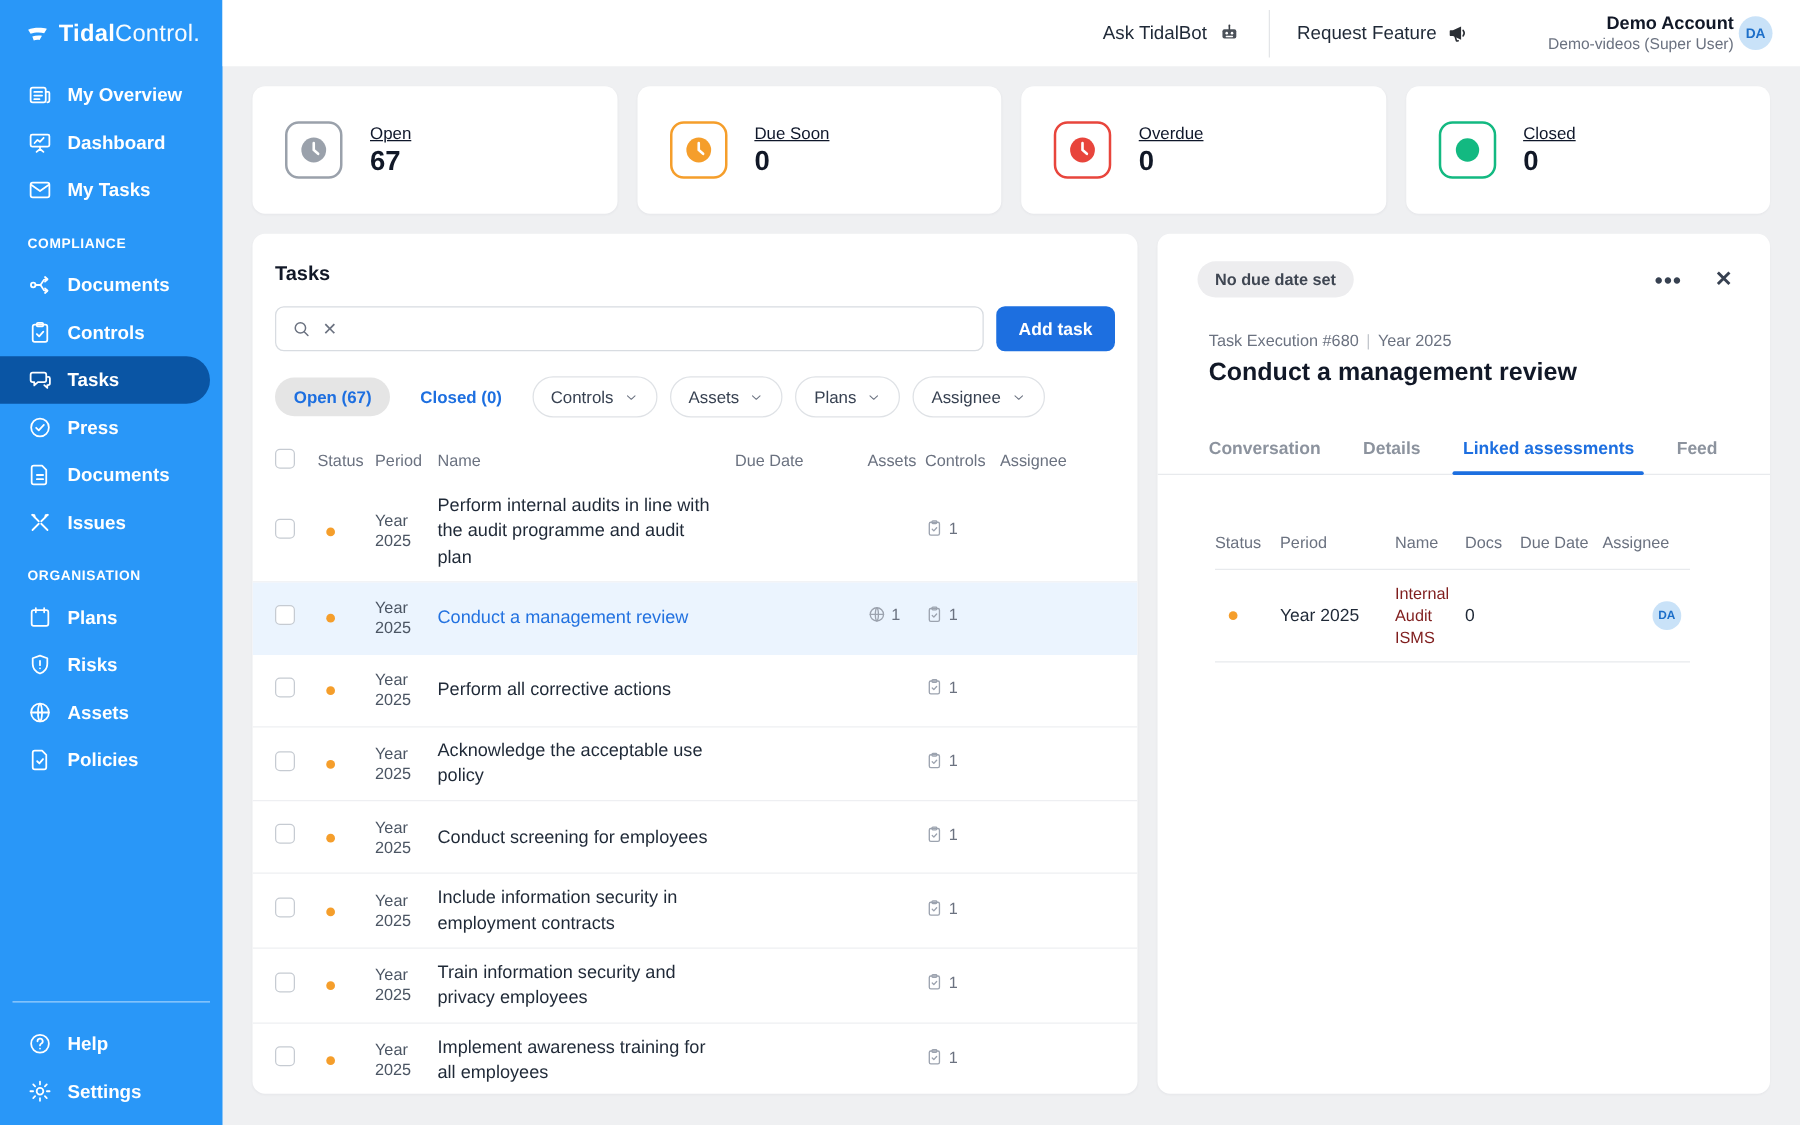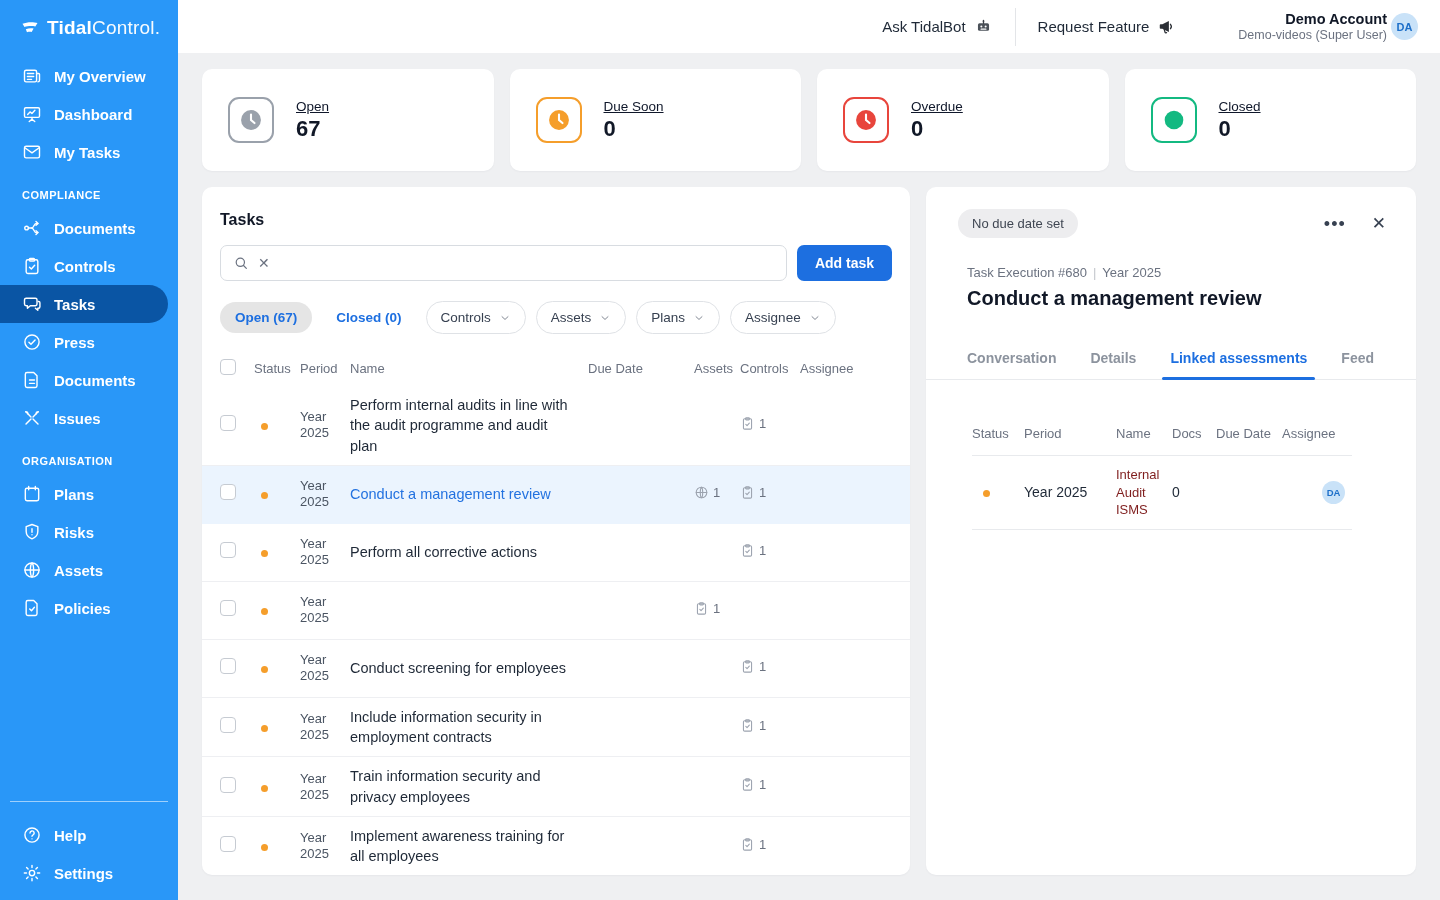--- a/index.html
+++ b/index.html
@@ -65,21 +65,21 @@
   .trow.selected { background:#EBF4FE; border-bottom-color:transparent; }
   .status-dot { width:7px; height:7px; border-radius:50%; background:#F59E2B; display:inline-block; margin-left:7px; }
   .c-period { font-size:13px; color:#4B5563; line-height:1.25; }
   .c-name { font-size:14.5px; color:#1F2937; line-height:1.4; padding-right:14px; }
   .trow.selected .c-name { color:#2372E0; }
   .count-badge { display:inline-flex; align-items:center; gap:4px; font-size:13px; color:#6B7280; }
   .count-badge svg { width:15px; height:15px; color:#9CA3AF; }
 
   
   .detail-panel { flex:1; background:#fff; border-radius:10px; overflow:hidden; padding-top:22px; box-shadow:0 1px 2px rgba(16,24,40,.04); }
-  .dp-top { display:flex; align-items:center; padding:0 30px 0 32px; }
+  .dp-top { display:flex; align-items:center; padding:0 30px 0 32px;font-weight:bold; }
   .due-badge { background:#EDEDEF; color:#3F4652; font-size:13px; border-radius:15px; padding:7px 14px; }
   .dp-top-actions { margin-left:auto; display:flex; align-items:center; gap:26px; }
   .dp-ellipsis { font-size:18px; color:#374151; letter-spacing:1px; cursor:pointer; line-height:1; }
   .dp-close { font-size:17px; color:#374151; cursor:pointer; line-height:1; }
   .dp-meta { margin:27px 0 0 41px; font-size:13px; color:#6B7280; }
   .dp-meta .sep { margin:0 6px; color:#C3C7CD; }
   .dp-title { margin:7px 0 0 41px; font-size:20px; font-weight:700; color:#111827; }
   .dp-tabs { display:flex; gap:34px; padding-left:41px; margin-top:40px; border-bottom:1px solid #E8EAED; }
   .dp-tab { font-size:14px; color:#8C939E; font-weight:600; padding-bottom:13px; position:relative; cursor:pointer; white-space:nowrap; }
   .dp-tab.active { color:#1D6FE0; }
@@ -464,20 +464,21 @@
                     <path d="M9.3 13.5l2 2 3.6-4"></path>
                   </svg>
                 </span>1</span></div>
     <div class="c-assignee"></div>
   </div>
 
   <div class="tgrid trow">
     <div><span class="checkbox"></span></div>
     <div><span class="status-dot"></span></div>
     <div class="c-period">Year 2025</div>
+    <div class="c-name">Acknowledge the acceptable use policy</div>
     <div class="c-due"></div>
     <div class="c-assets"></div>
     <div class="c-controls"><span class="count-badge"><span style="display:inline-flex">
                   <svg viewBox="0 0 24 24" fill="none" stroke="currentColor" stroke-width="1.7" stroke-linecap="round" stroke-linejoin="round">
                     <rect x="5.5" y="4.5" width="13" height="16.5" rx="2"></rect>
                     <rect x="9" y="2.8" width="6" height="3.4" rx="1"></rect>
                     <path d="M9.3 13.5l2 2 3.6-4"></path>
                   </svg>
                 </span>1</span></div>
     <div class="c-assignee"></div>

